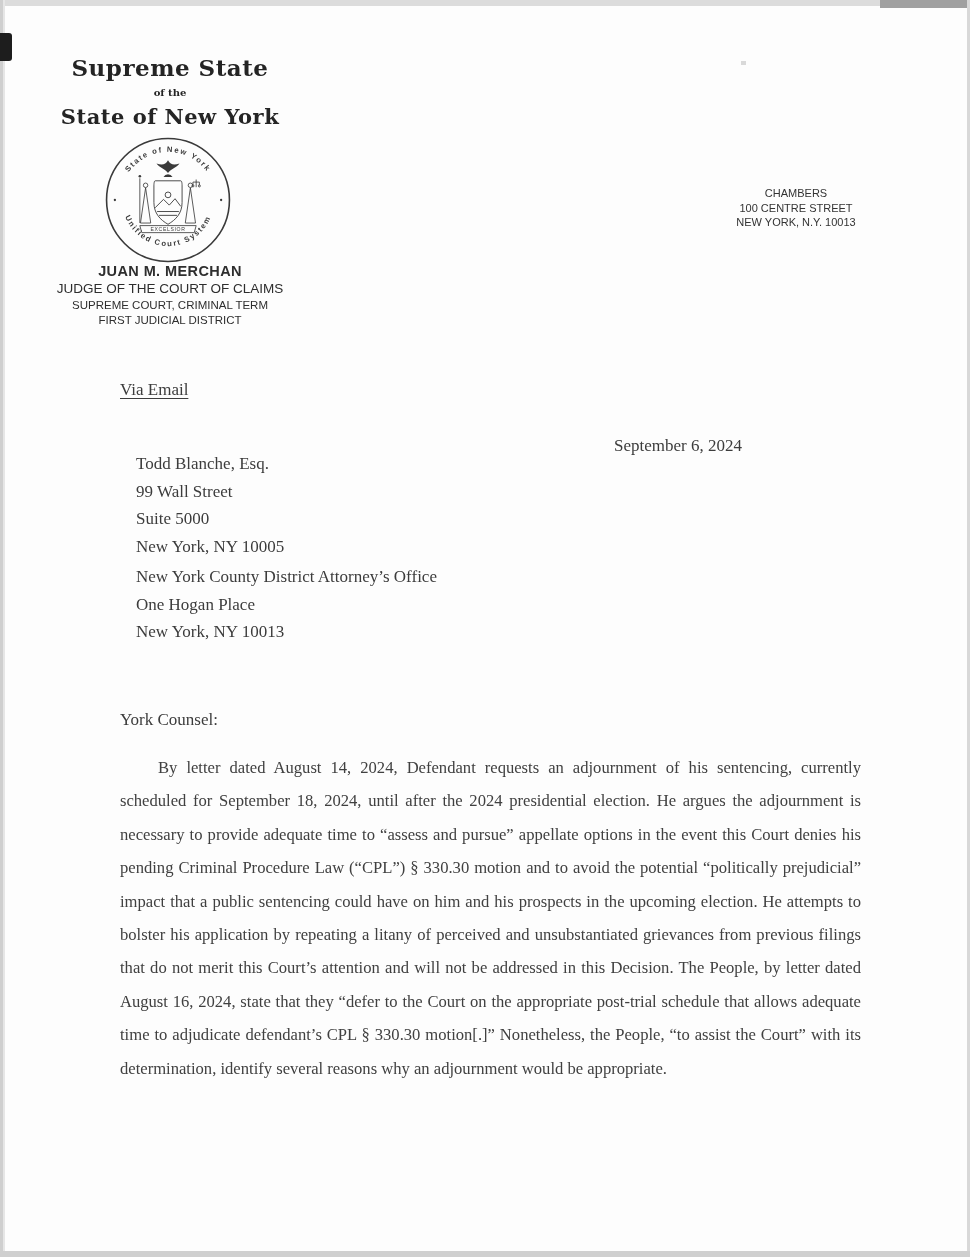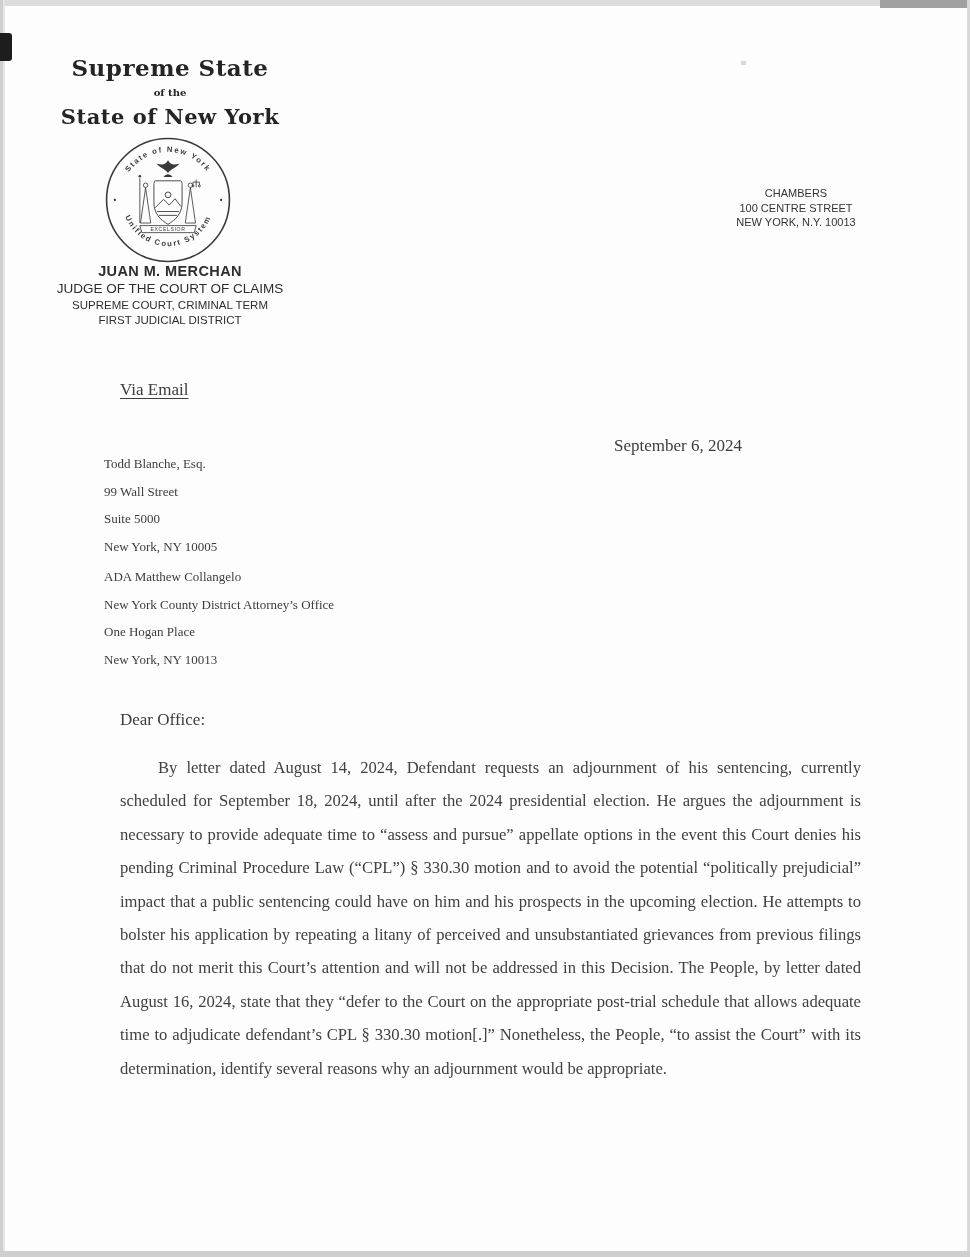--- a/index.html
+++ b/index.html
@@ -40,21 +40,21 @@
   .jt3{font-size:11.5px;line-height:15px;}
 
   .chambers{
     position:absolute;left:711px;top:186px;width:170px;text-align:center;
     font-family:"Liberation Sans",sans-serif;font-size:11px;line-height:14.5px;color:#333;
   }
 
   
   .via-email{position:absolute;left:120px;top:380px;font-size:17px;text-decoration:underline;text-underline-offset:3px;}
   .date-line{position:absolute;left:614px;top:412px;font-size:17px;margin-top:24px;}
-  .recipient{position:absolute;left:104px;font-size:13px;line-height:27.5px;}
+  .recipient{position:absolute;left:136px;font-size:17px;line-height:27.5px;}
   .recipient-1{top:450px;}
   .recipient-2{top:563px;}
   .re-line{position:absolute;left:460px;top:665px;font-size:17px;}
   .re-case{font-style:italic;}
   .salutation{position:absolute;left:120px;top:710px;font-size:17px;}
   .letter-body{
     position:absolute;left:120px;top:751px;width:741px;
     font-size:16.6px;line-height:33.4px;text-align:justify;text-indent:38px;
     color:#404040;margin:0;
   }
@@ -147,24 +147,23 @@
   <div class="date-line">September 6, 2024</div>
 
   <div class="recipient recipient-1">
     <div>Todd Blanche, Esq.</div>
     <div>99 Wall Street</div>
     <div>Suite 5000</div>
     <div>New York, NY 10005</div>
   </div>
 
   <div class="recipient recipient-2">
-    <div>ADA Matthew Collangelo</div>
     <div>New York County District Attorney’s Office</div>
     <div>One Hogan Place</div>
     <div>New York, NY 10013</div>
   </div>
 
 
-  <div class="salutation">Dear Office:</div>
+  <div class="salutation">York Counsel:</div>
 
   <p class="letter-body">By letter dated August 14, 2024, Defendant requests an adjournment of his sentencing, currently scheduled for September 18, 2024, until after the 2024 presidential election. He argues the adjournment is necessary to provide adequate time to “assess and pursue” appellate options in the event this Court denies his pending Criminal Procedure Law (“CPL”) § 330.30 motion and to avoid the potential “politically prejudicial” impact that a public sentencing could have on him and his prospects in the upcoming election.  He attempts to bolster his application by repeating a litany of perceived and unsubstantiated grievances from previous filings that do not merit this Court’s attention and will not be addressed in this Decision.  The People, by letter dated August 16, 2024, state that they “defer to the Court on the appropriate post-trial schedule that allows adequate time to adjudicate defendant’s CPL § 330.30 motion[.]” Nonetheless, the People, “to assist the Court” with its determination, identify several reasons why an adjournment would be appropriate.</p>
 
 </main>
 
 </body></html>

